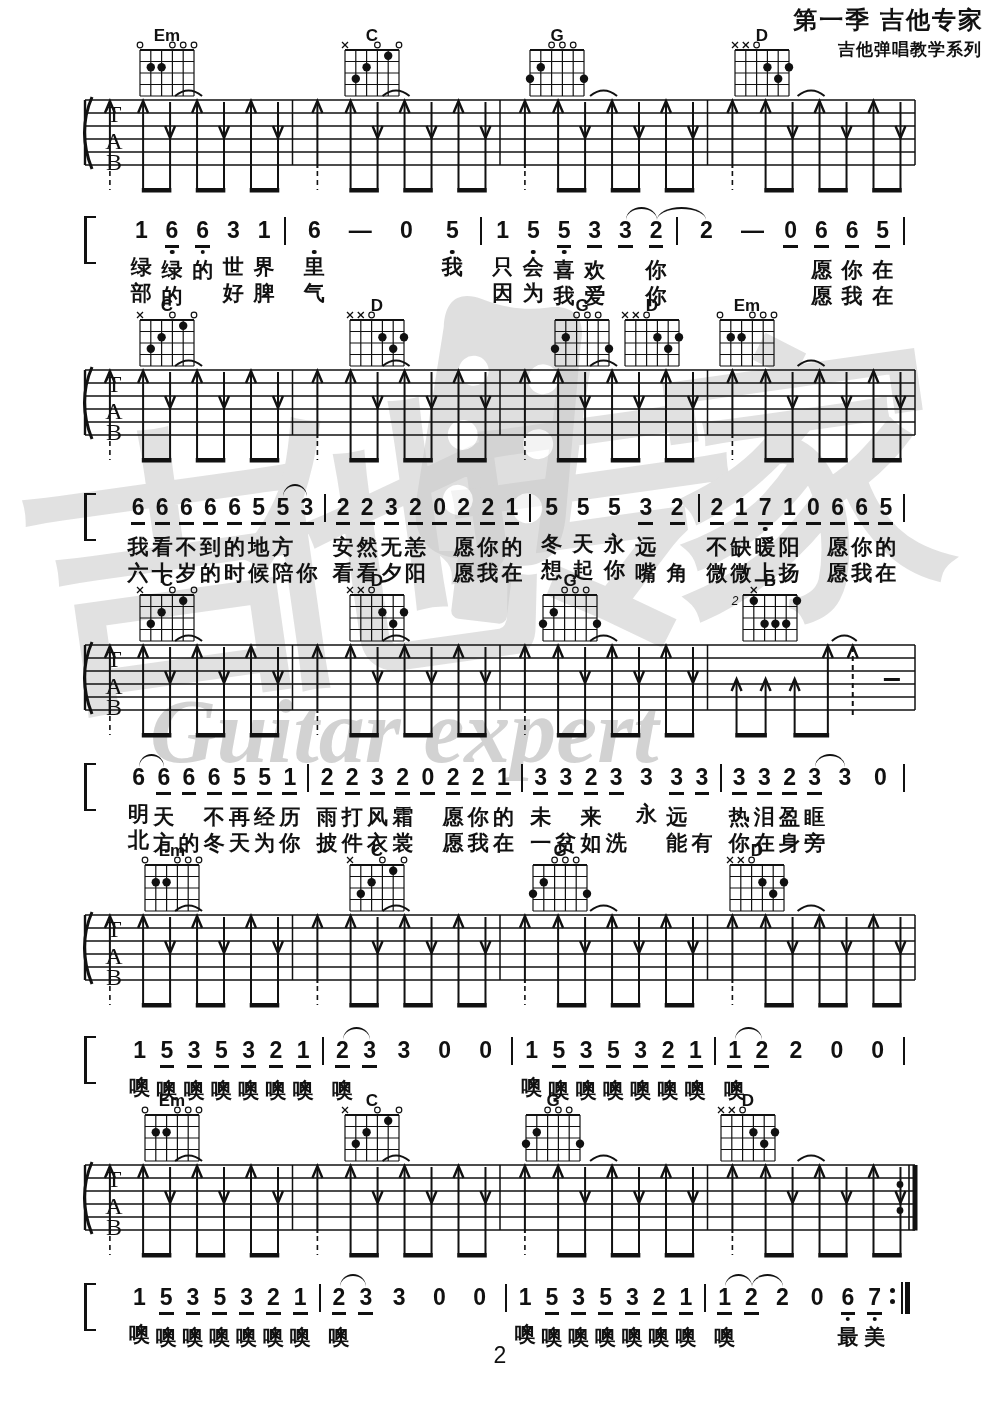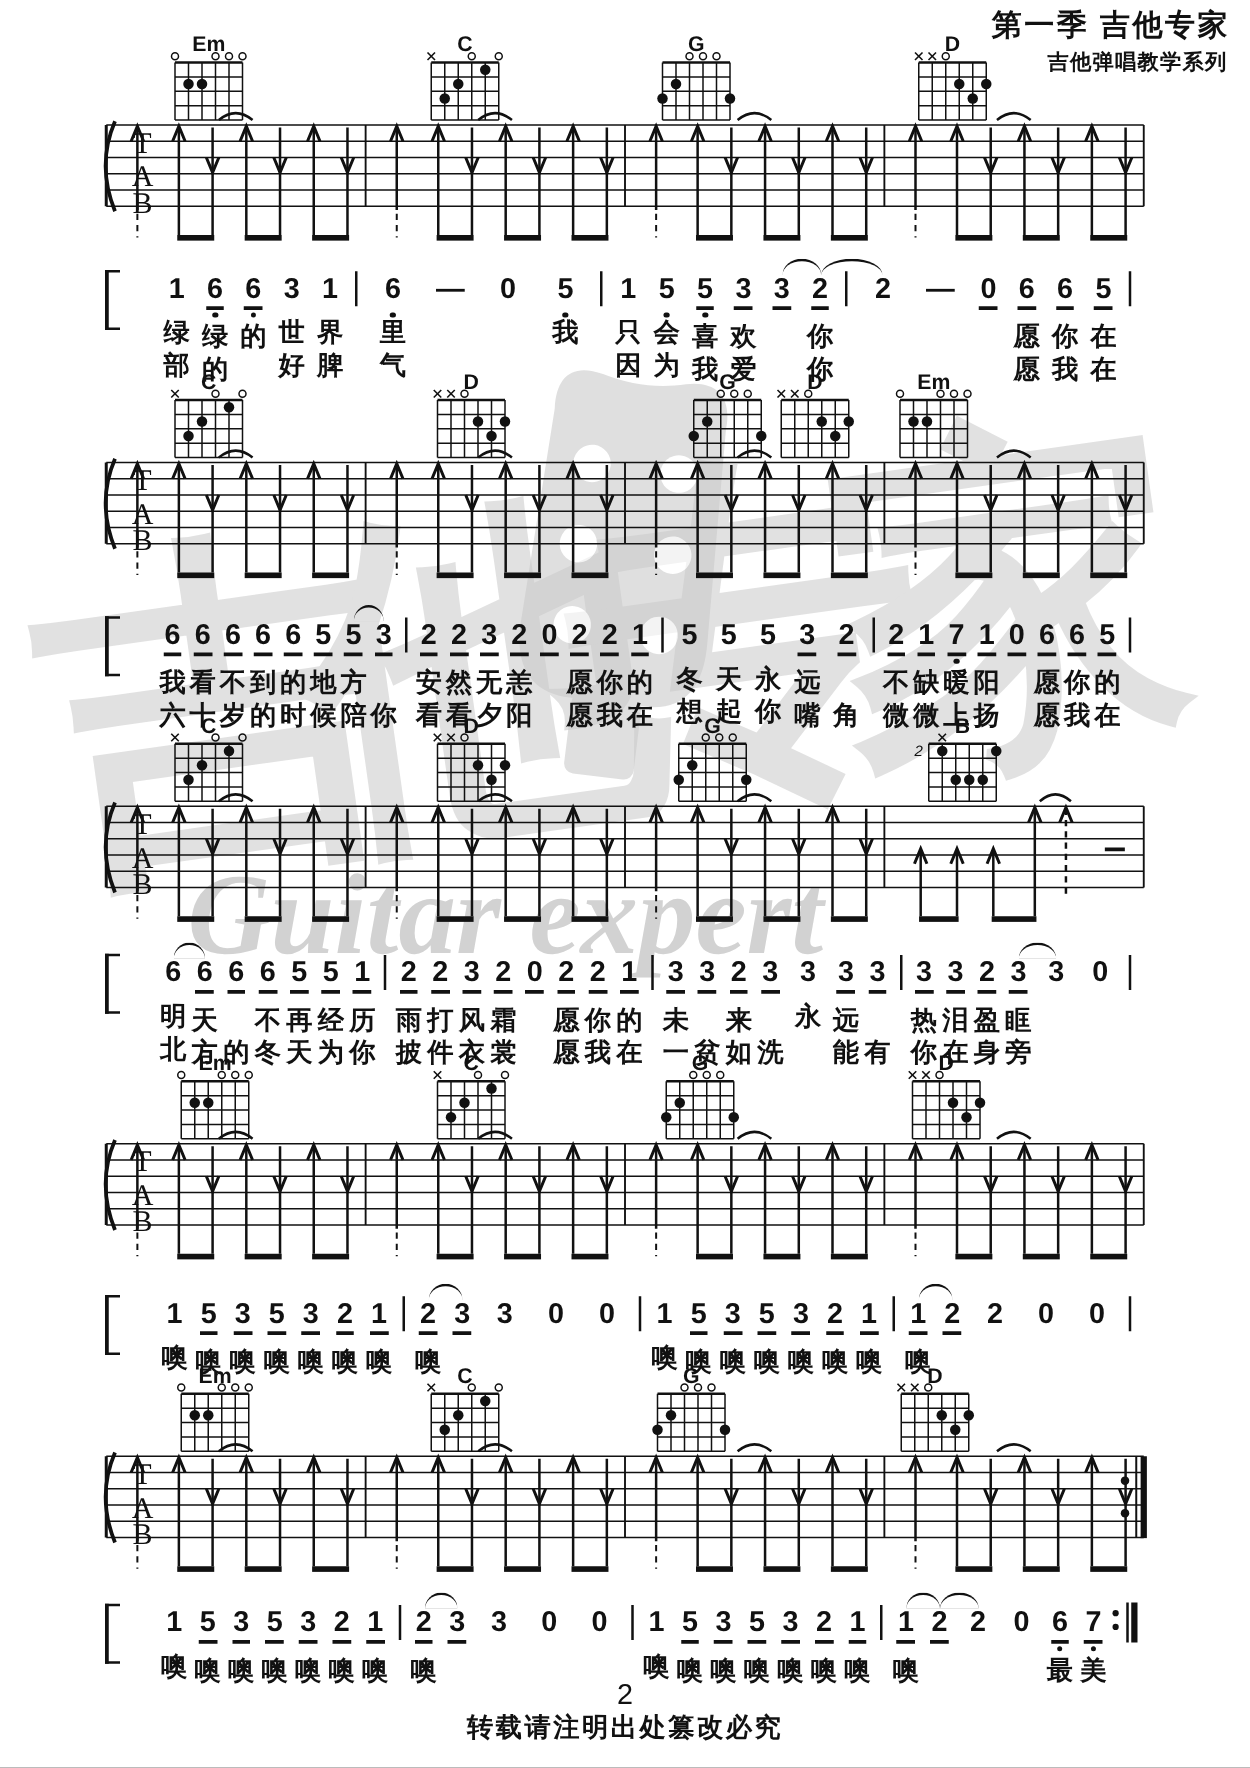--- a/index.html
+++ b/index.html
@@ -55,21 +55,20 @@
         <circle cx="128" cy="145" r="15" fill="#fff"></circle>
       <circle cx="55" cy="210" r="15" fill="#fff"></circle>
         <circle cx="125" cy="210" r="15" fill="#fff"></circle>
     </svg>
   </div>
 
   <div id="stage">
     <div id="hdr-title">第一季 吉他专家</div>
     <div id="hdr-sub">吉他弹唱教学系列</div>
     <div id="ftr-page">2</div>
-    <div id="ftr-note">转载请注明出处篡改必究</div>
 
   <svg width="860" height="182" viewBox="0 0 860 182" style="position:absolute;left:72px;top:22px">
         <path d="M 20 75 Q 5 110 20 147" stroke="#111111" stroke-width="3" fill="none"></path>
         <line x1="13" y1="78" x2="843" y2="78" stroke="#111111" stroke-width="1.3"></line>
         <line x1="13" y1="91" x2="843" y2="91" stroke="#111111" stroke-width="1.3"></line>
         <line x1="13" y1="104" x2="843" y2="104" stroke="#111111" stroke-width="1.3"></line>
         <line x1="13" y1="117" x2="843" y2="117" stroke="#111111" stroke-width="1.3"></line>
         <line x1="13" y1="130" x2="843" y2="130" stroke="#111111" stroke-width="1.3"></line>
         <line x1="13" y1="143" x2="843" y2="143" stroke="#111111" stroke-width="1.3"></line>
         <text x="42" y="100" text-anchor="middle" font-size="24" font-family="&quot;Liberation Serif&quot;,serif" fill="#111111">T</text>

